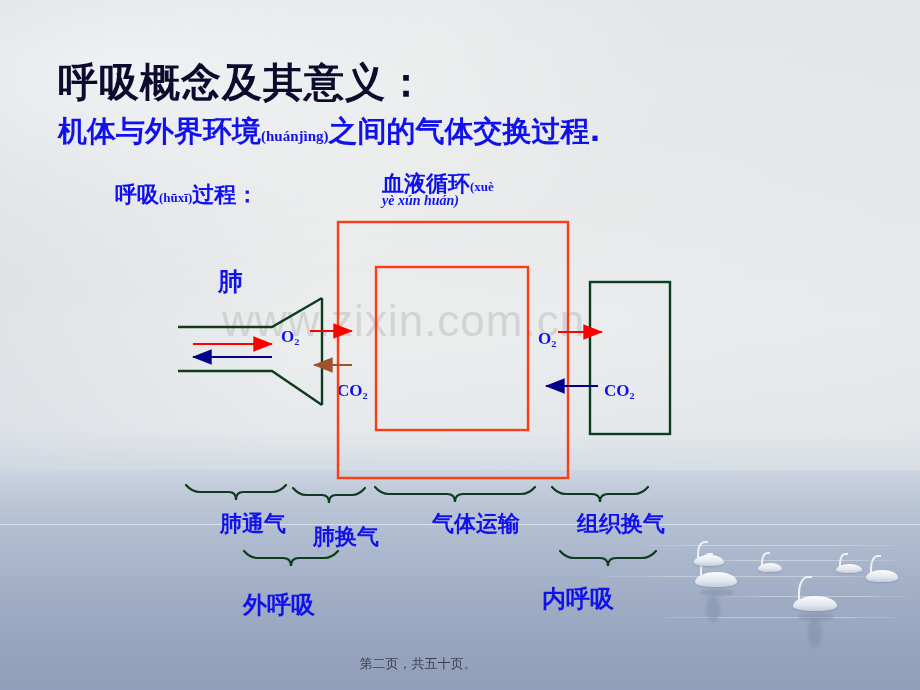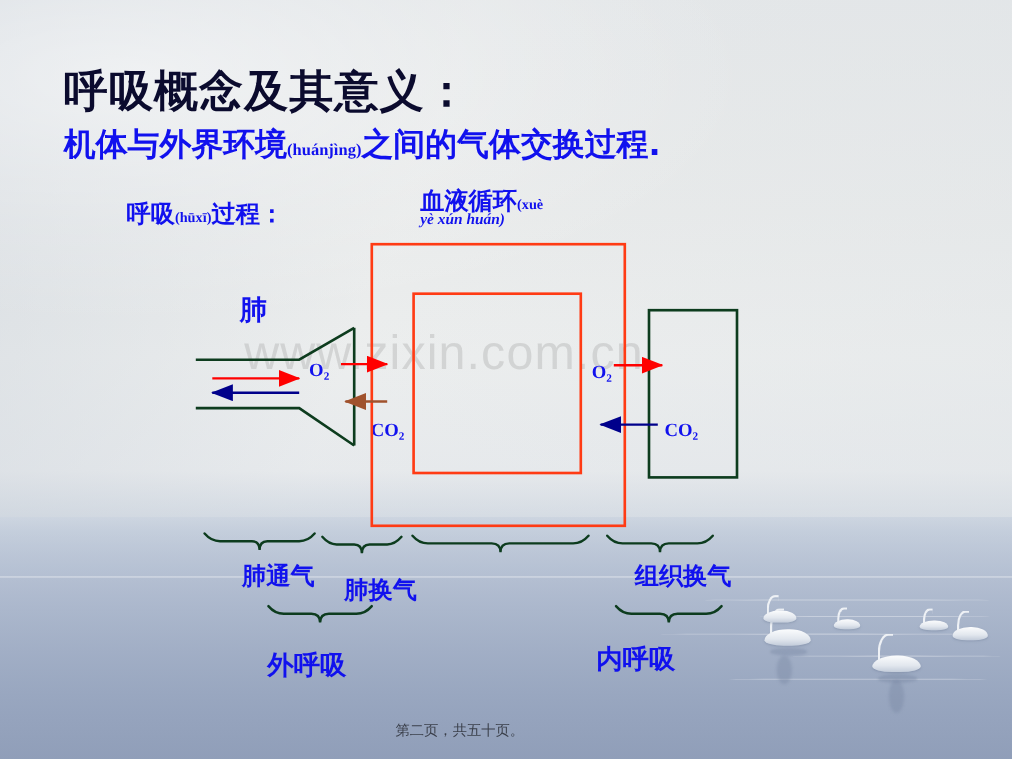--- a/index.html
+++ b/index.html
@@ -331,20 +331,21 @@
     </g>
 
     <g fill="none" stroke="#0d3c1e" stroke-width="2.2" stroke-linecap="round">
       <path d="M 244,551 Q 250,558 258,558 L 283,558 Q 291,558 291,566 Q 291,558 299,558 L 324,558 Q 332,558 338,551"></path>
       <path d="M 560,551 Q 566,558 574,558 L 600,558 Q 608,558 608,566 Q 608,558 616,558 L 642,558 Q 650,558 656,551"></path>
     </g>
   </svg>
 
   <div class="step-label cn" style="left:186px; top:509px; width:100px;">肺通气</div>
   <div class="step-label cn" style="left:279px; top:522px; width:100px;">肺换气</div>
+  <div class="step-label cn" style="left:390px; top:509px; width:130px;">气体运输</div>
   <div class="step-label cn" style="left:535px; top:509px; width:130px;">组织换气</div>
 
   <div class="resp-label cn" style="left:243px; top:589px;">外呼吸</div>
   <div class="resp-label cn" style="left:542px; top:583px;text-align:center;">内呼吸</div>
 
   <div id="footer" class="cn">第二页，共五十页。</div>
 
 </div>
 
 </body></html>

